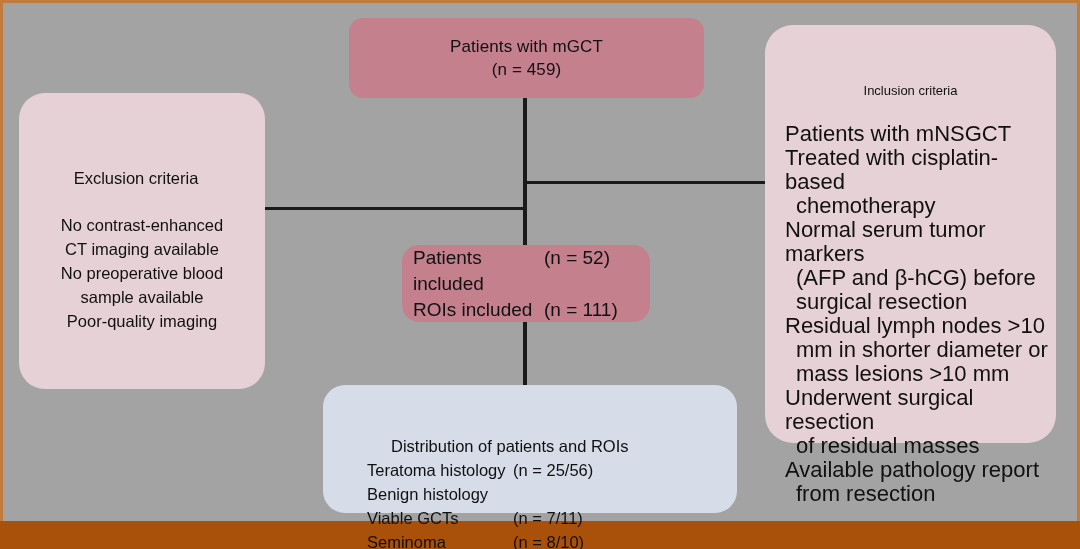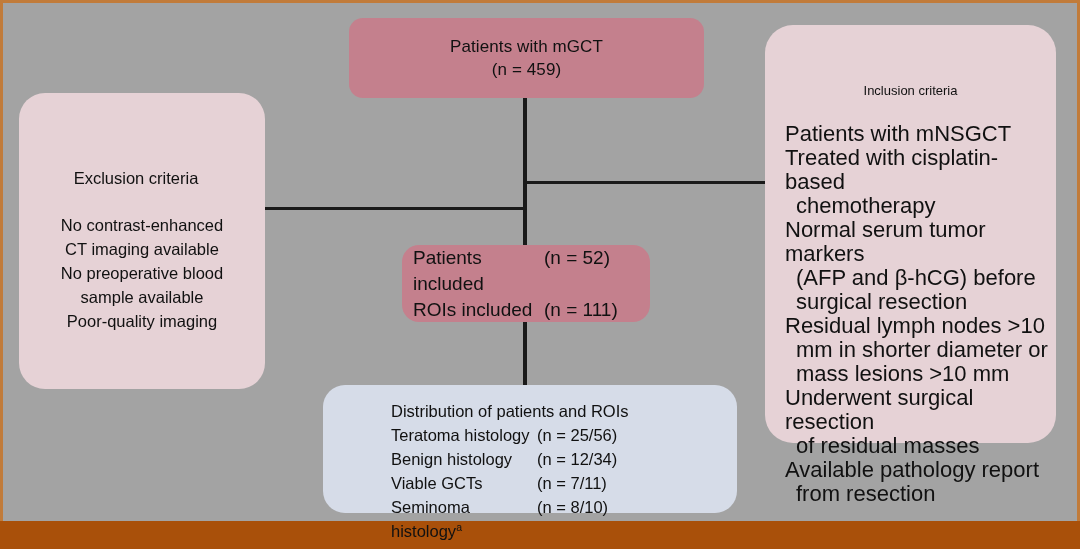--- a/index.html
+++ b/index.html
@@ -135,26 +135,27 @@
   
   #node-distribution {
     left: 323px; top: 385px;
     width: 414px; height: 128px;
     border-radius: 22px;
   }
   #node-distribution .title {
     font-size: 16.5px;
     line-height: 24px;
     padding: 14px 0 0 68px;
+    margin-top: 35px;
   }
   #node-distribution .row {
     display: flex;
     font-size: 16.5px;
     line-height: 24px;
-    padding-left: 68px;
+    padding-left: 44px;
   }
   #node-distribution .row .label { width: 146px; }
   #node-distribution .row .count { width: 120px; text-align: left; }
   sup { font-size: 10.5px; vertical-align: super; line-height: 0; }
 </style>
 </head>
 <body>
 
 <div id="figure">
 
@@ -220,21 +221,20 @@
   </div>
 
   <div class="node blue" id="node-distribution">
     <div class="title">Distribution of patients and ROIs</div>
     <div class="row">
       <span class="label">Teratoma histology</span>
       <span class="count">(n =  25/56)</span>
     </div>
     <div class="row">
       <span class="label">Benign histology</span>
-      <span class="count">(n = 12/34)</span>
     </div>
     <div class="row">
       <span class="label">Viable GCTs</span>
       <span class="count">(n = 7/11)</span>
     </div>
     <div class="row">
       <span class="label"><span>Seminoma histology</span><sup>a</sup></span>
       <span class="count">(n = 8/10)</span>
     </div>
   </div>

